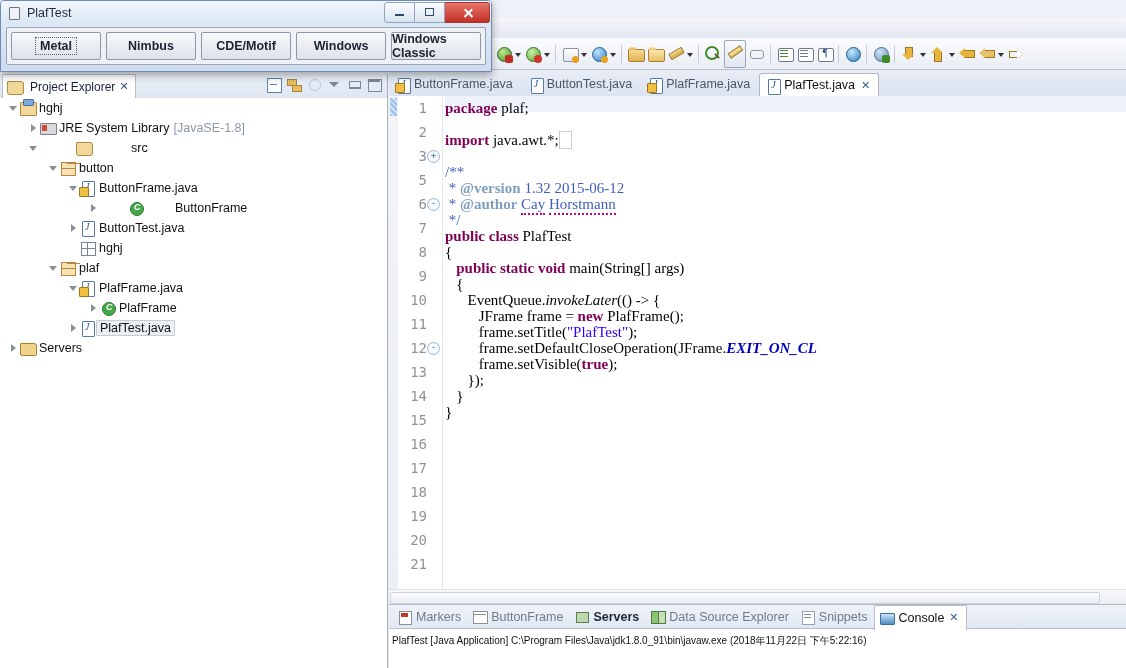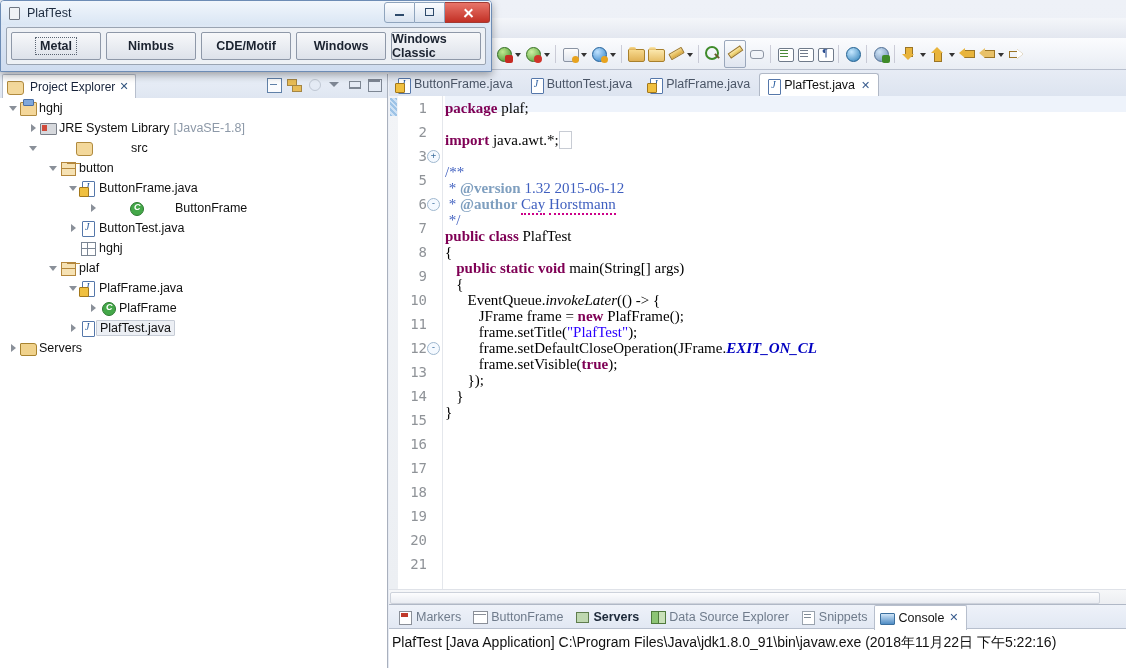--- a/index.html
+++ b/index.html
@@ -137,21 +137,21 @@
   .bottom{position:absolute;left:389px;top:604px;width:737px;height:64px;
     background:#fff;border-top:1px solid #b0b8c6;}
   .btabs{height:24px;background:linear-gradient(#eef2f9,#e2e8f3);display:flex;align-items:center;
     border-bottom:1px solid #b7bfcd;padding-left:4px;box-sizing:border-box;}
   .btab{display:flex;align-items:center;height:23px;padding:0 7px 0 4px;font-size:12.5px;color:#6f7b8b;}
   .btab .bi{width:15px;height:15px;position:relative;margin-right:4px;}
   .btab.bold{color:#1c2838;font-weight:bold;}
   .btab.active{background:#fff;border:1px solid #b7bfcd;border-bottom:none;
     border-radius:2px 2px 0 0;color:#111;height:24px;margin-bottom:-1px;}
   .btab-close{margin-left:5px;font-size:11px;color:#3a5d8f;}
-  .bcontent{padding:5px 0 0 3px;font-size:14px;color:#111;white-space:nowrap;}
+  .bcontent{padding:5px 0 0 3px;font-size:10px;color:#111;white-space:nowrap;}
 
   
   #plaf{position:absolute;left:0px;top:0px;width:492px;height:72px;
     background:linear-gradient(#e6eef8,#cfdcef);
     border:1px solid #6d8cb5;border-radius:4px 4px 0 0;
     box-shadow:0 3px 9px rgba(0,0,0,.35);box-sizing:border-box;}
   .plaf-tb{height:24px;display:flex;align-items:center;position:relative;
     background:linear-gradient(#f1f6fc,#dae6f4);border-radius:3px 3px 0 0;padding-left:5px;}
   .plaf-ico{width:16px;height:16px;position:relative;margin-right:5px;}
   .plaf-ico:after{content:"";position:absolute;left:3px;top:2px;width:9px;height:11px;

